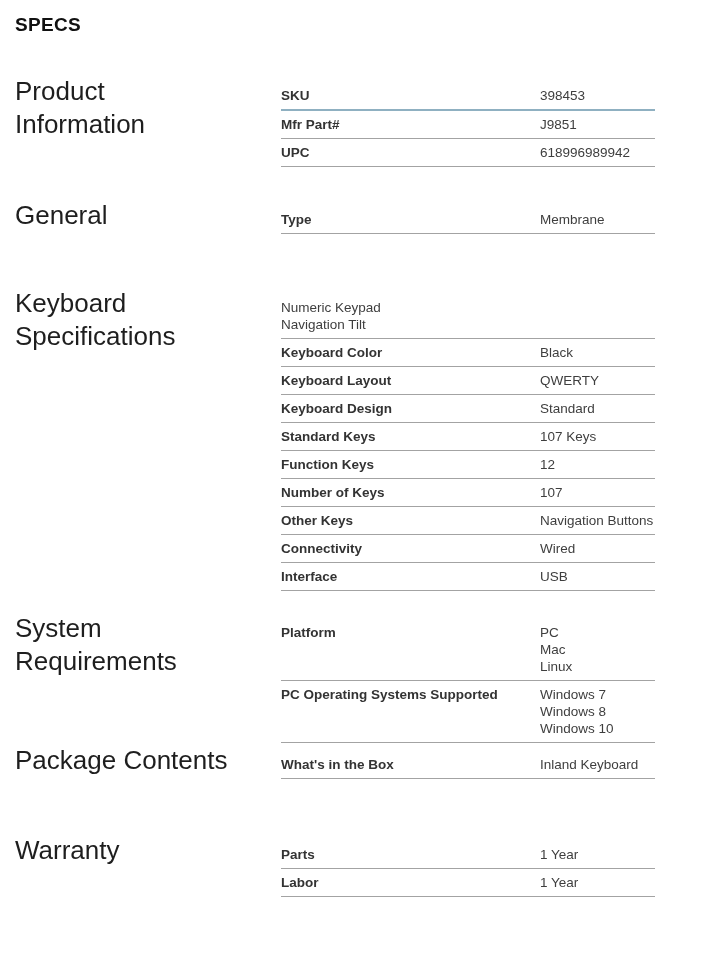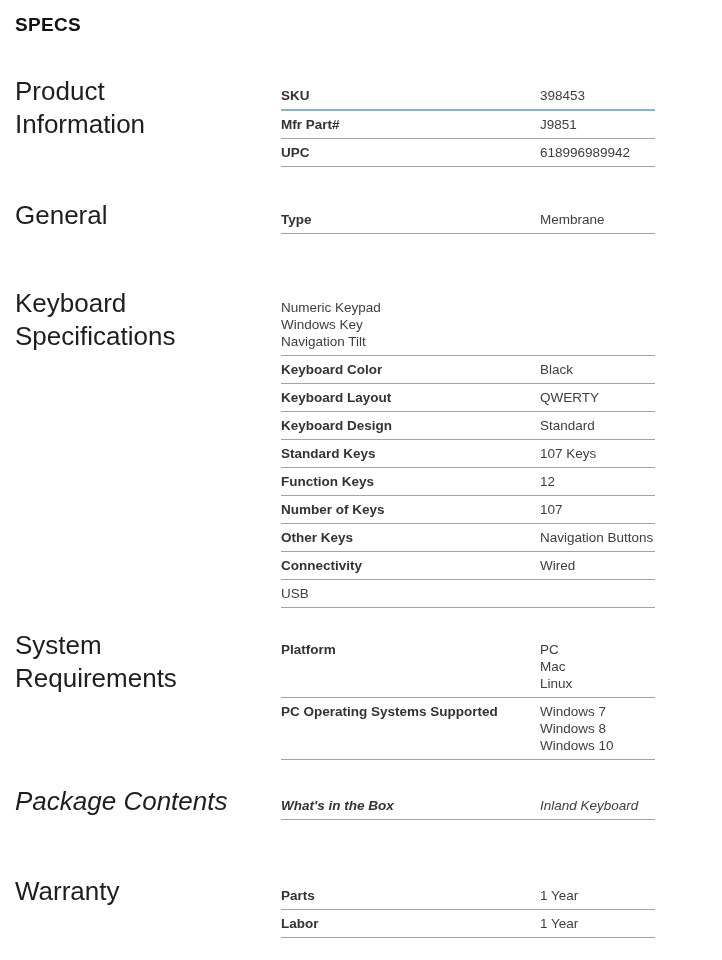--- a/index.html
+++ b/index.html
@@ -23,21 +23,21 @@
     line-height: 22px;
   }
   .section {
     display: flex;
     align-items: flex-start;
   }
   .section:nth-of-type(1) { margin-top: 46px; }
   .section:nth-of-type(2) { margin-top: 39px; }
   .section:nth-of-type(3) { margin-top: 60px; }
   .section:nth-of-type(4) { margin-top: 28px; }
-  .section:nth-of-type(5) { margin-top: 32px; font-style: italic; }
+  .section:nth-of-type(5) { margin-top: 8px; }
   .section:nth-of-type(6) { margin-top: 62px; }
   .section-title {
     width: 281px;
     flex: 0 0 281px;
     padding-left: 15px;
     padding-right: 20px;
     font-size: 26px;
     line-height: 33px;
     font-weight: 400;
     color: #1e1e1e;
@@ -117,21 +117,20 @@
   </div>
 </div>
   </section>
 
   <section class="section">
     <h2 class="section-title">Keyboard<br>Specifications</h2>
     <div class="section-rows">
   <div class="spec-row">
     <div class="spec-value">
               <span class="spec-value-line">Numeric Keypad</span>
-              <span class="spec-value-line">Windows Key</span>
               <span class="spec-value-line">Navigation Tilt</span>
             </div>
   </div>
 
   <div class="spec-row">
     <div class="spec-label">Keyboard Color</div>
     <div class="spec-value">
               <span class="spec-value-line">Black</span>
             </div>
   </div>
@@ -179,20 +178,21 @@
   </div>
 
   <div class="spec-row">
     <div class="spec-label">Connectivity</div>
     <div class="spec-value">
               <span class="spec-value-line">Wired</span>
             </div>
   </div>
 
   <div class="spec-row">
+    <div class="spec-label">Interface</div>
     <div class="spec-value">
               <span class="spec-value-line">USB</span>
             </div>
   </div>
 </div>
   </section>
 
   <section class="section">
     <h2 class="section-title">System<br>Requirements</h2>
     <div class="section-rows">

